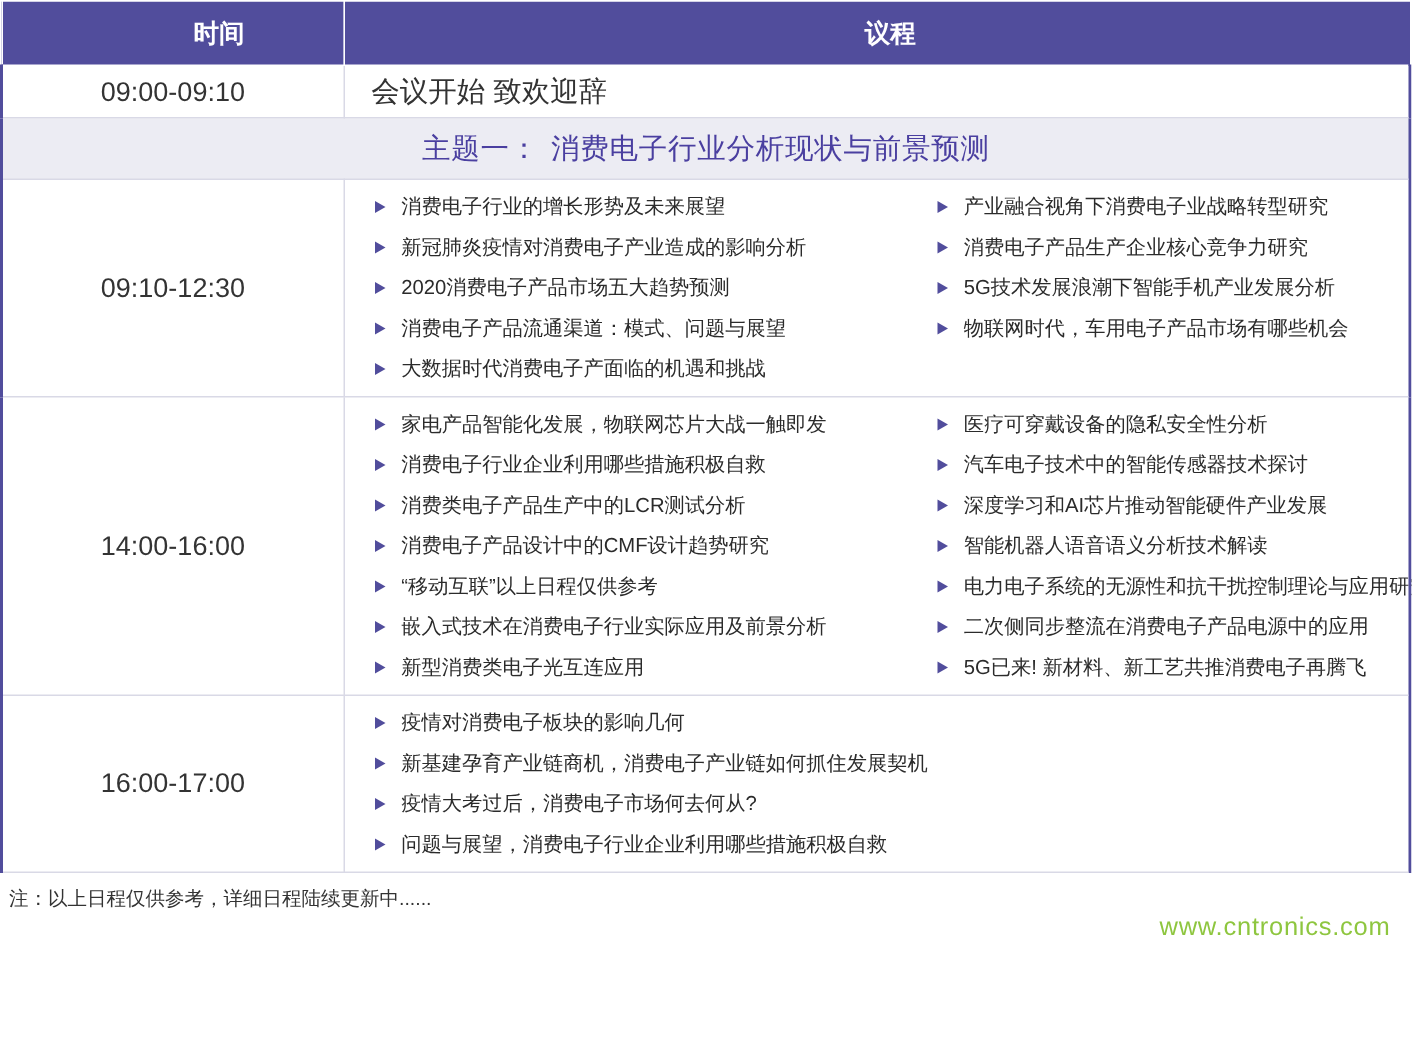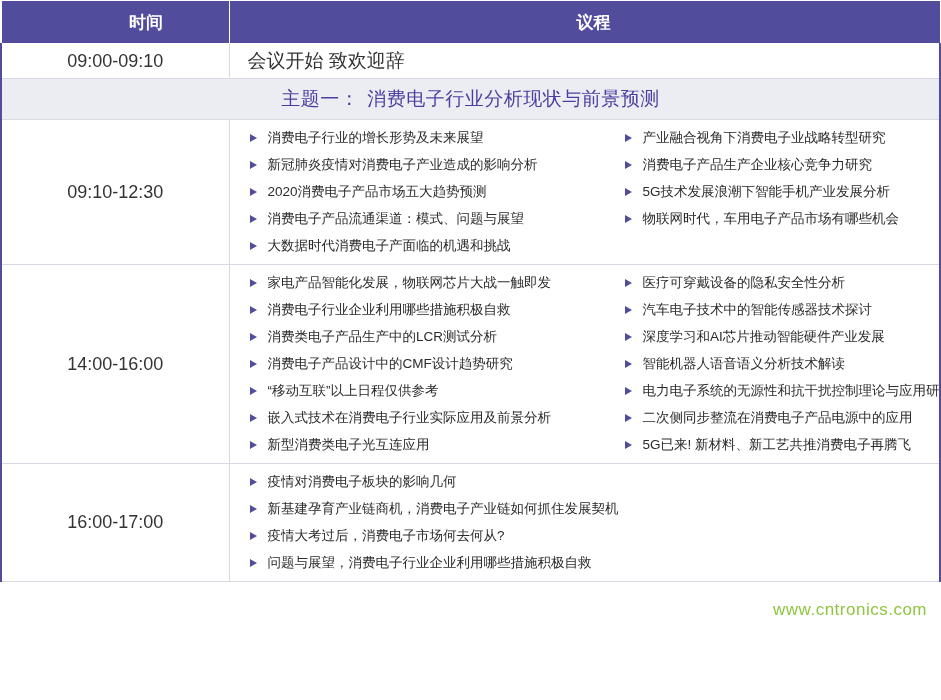--- a/index.html
+++ b/index.html
@@ -226,14 +226,15 @@
               <li>问题与展望，消费电子行业企业利用哪些措施积极自救</li>
             </ul>
           </div>
         </div>
       </td>
     </tr>
   </tbody>
 </table>
 
 <div class="footer-wrap">
+  <div class="note">注：以上日程仅供参考，详细日程陆续更新中......</div>
   <div class="watermark">www.cntronics.com</div>
 </div>
 
 </body></html>

